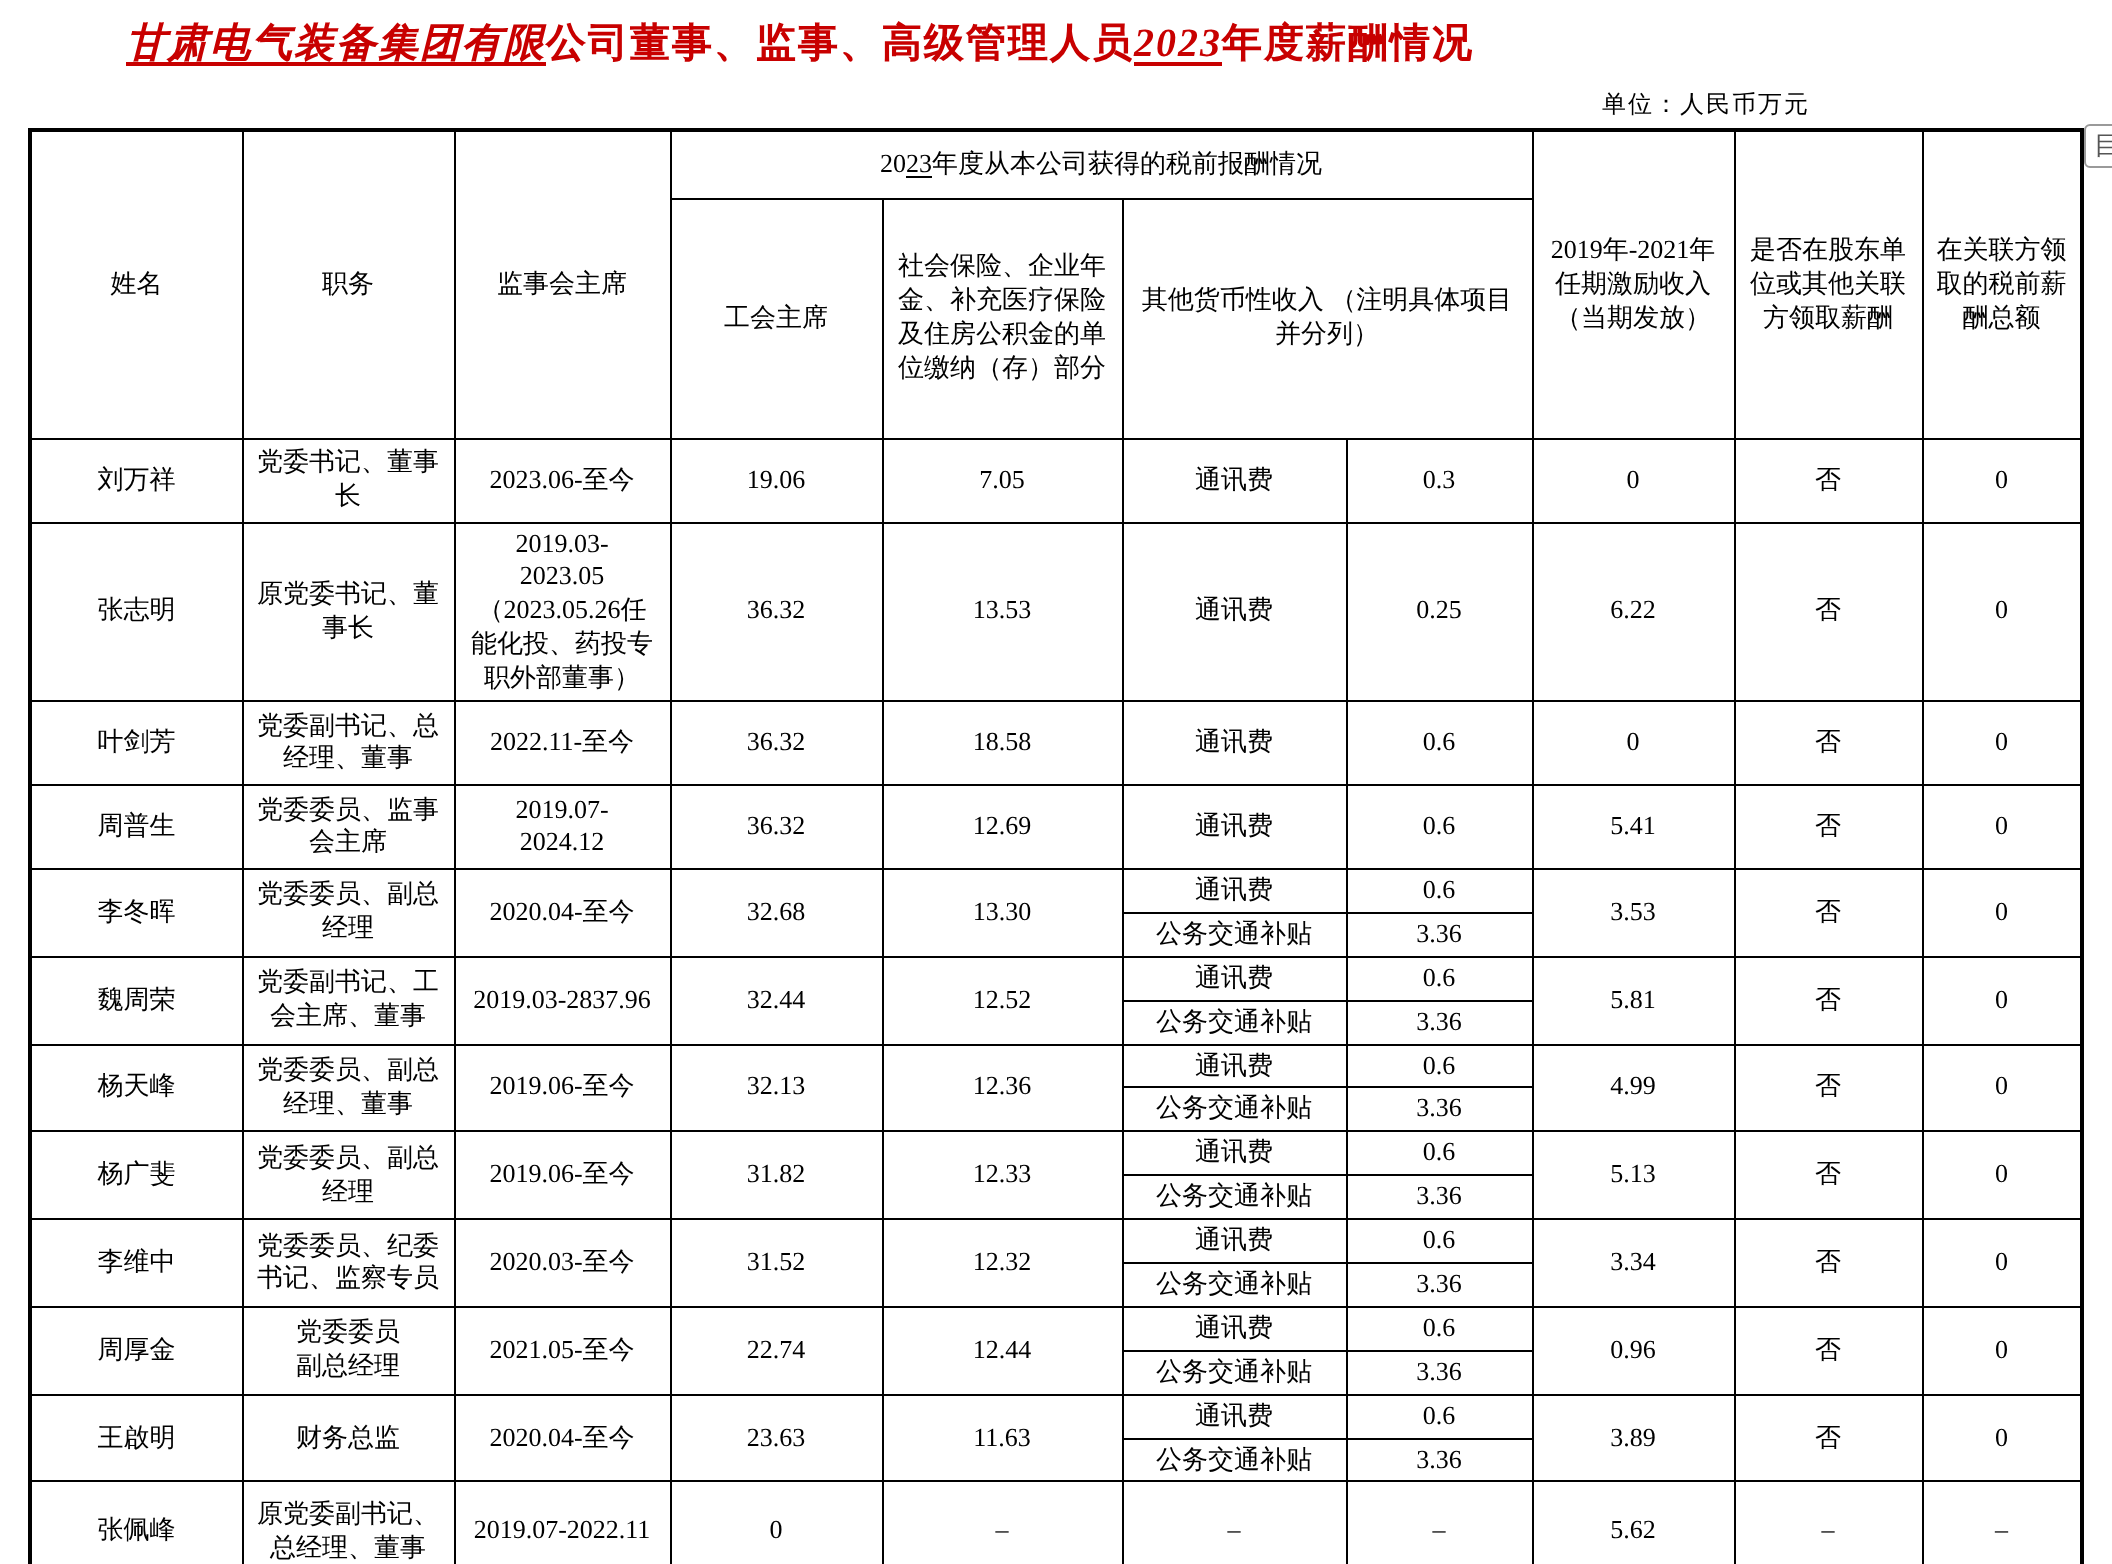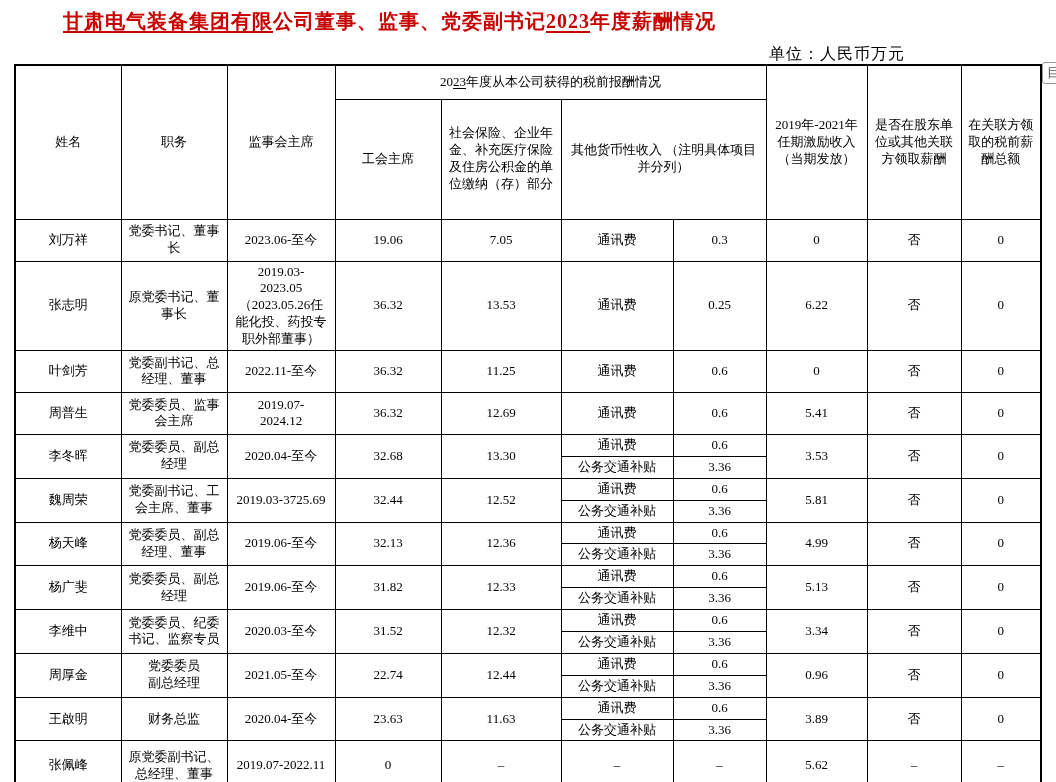--- a/index.html
+++ b/index.html
@@ -6,24 +6,24 @@
   body{
     width:1056px;height:782px;overflow:hidden;position:relative;
     background:#ffffff;color:#000;
     font-family:"Liberation Serif","DejaVu Serif",serif;
   }
   .title{
     position:absolute;top:8px;left:63px;margin:0;
     font-size:20px;font-weight:bold;color:#c80000;letter-spacing:1px;
     white-space:nowrap;
   }
-  .title .u{text-decoration:underline;text-underline-offset:3px;}
+  .title .u{text-decoration:underline;text-underline-offset:3px;font-style:italic;}
   .unit{
     position:absolute;top:44px;left:0;width:905px;
-    text-align:right;font-size:16px;letter-spacing:1px;
+    text-align:right;font-size:12px;letter-spacing:1px;
   }
   table{
     position:absolute;top:64px;left:14px;
     border-collapse:collapse;table-layout:fixed;
     border:2px solid #000;
   }
   th,td{
     border:1px solid #000;
     text-align:center;vertical-align:middle;
     font-weight:normal;font-size:13px;line-height:1.3;
@@ -40,21 +40,21 @@
     position:absolute;top:62px;left:1042px;
     width:24px;height:20px;
     background:#fff;border:1px solid #9a9a9a;border-radius:3px;
     font-size:13px;line-height:20px;text-align:left;padding-left:4px;
     color:#555;overflow:hidden;
   }
 </style>
 </head>
 <body>
 
-<h1 class="title"><span class="u">甘肃电气装备集团有限</span><span>公司董事、监事、党委副书记</span><span class="u">2023</span><span>年度薪酬情况</span></h1>
+<h1 class="title"><span class="u">甘肃电气装备集团有限</span><span>公司董事、监事、高级管理人员</span><span class="u">2023</span><span>年度薪酬情况</span></h1>
 <div class="unit">单位：人民币万元</div>
 
 <table>
   <colgroup>
     <col style="width:106px">
       <col style="width:106px">
       <col style="width:108px">
     <col style="width:106px">
       <col style="width:120px">
       <col style="width:112px">
@@ -106,21 +106,21 @@
         <td>0.25</td>
         <td rowspan="1">6.22</td>
         <td rowspan="1">否</td>
         <td rowspan="1">0</td>
       </tr>
       <tr>
         <td rowspan="1">叶剑芳</td>
         <td rowspan="1" class="pre">党委副书记、总经理、董事</td>
         <td rowspan="1" class="pre">2022.11-至今</td>
         <td rowspan="1">36.32</td>
-        <td rowspan="1">11.25</td>
+        <td rowspan="1">18.58</td>
         <td>通讯费</td>
         <td>0.6</td>
         <td rowspan="1">0</td>
         <td rowspan="1">否</td>
         <td rowspan="1">0</td>
       </tr>
       <tr>
         <td rowspan="1">周普生</td>
         <td rowspan="1" class="pre">党委委员、监事会主席</td>
         <td rowspan="1" class="pre">2019.07-
@@ -145,21 +145,21 @@
         <td rowspan="2">否</td>
         <td rowspan="2">0</td>
       </tr>
       <tr class="half">
         <td>公务交通补贴</td>
         <td>3.36</td>
       </tr>
       <tr class="half">
         <td rowspan="2">魏周荣</td>
         <td rowspan="2" class="pre">党委副书记、工会主席、董事</td>
-        <td rowspan="2" class="pre">2019.03-3725.69</td>
+        <td rowspan="2" class="pre">2019.03-2837.96</td>
         <td rowspan="2">32.44</td>
         <td rowspan="2">12.52</td>
         <td>通讯费</td>
         <td>0.6</td>
         <td rowspan="2">5.81</td>
         <td rowspan="2">否</td>
         <td rowspan="2">0</td>
       </tr>
       <tr class="half">
         <td>公务交通补贴</td>

